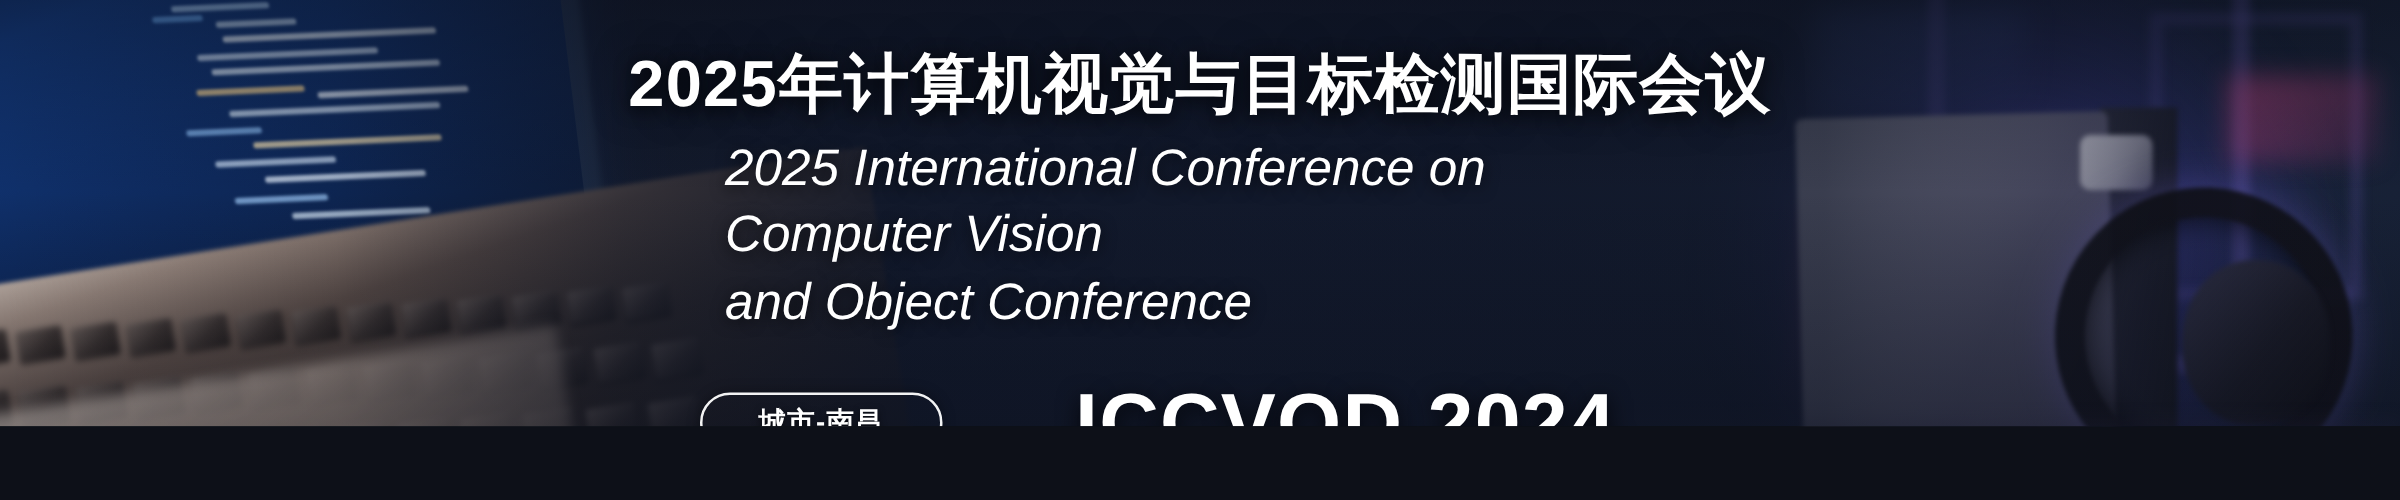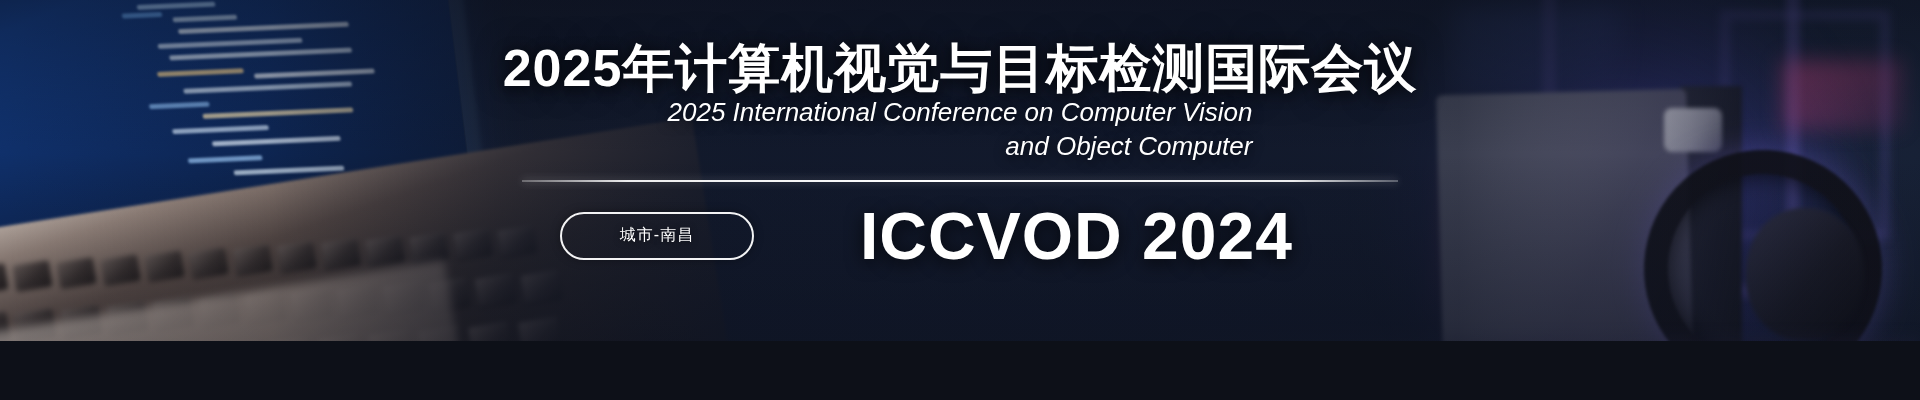--- a/index.html
+++ b/index.html
@@ -207,25 +207,26 @@
     font-size: 52px;
     font-weight: 700;
     letter-spacing: 1px;
     line-height: 1.08;
     text-align: center;
     text-shadow: 0 2px 14px rgba(0,0,0,.75), 0 0 30px rgba(0,0,0,.5);
     white-space: nowrap;
   }
 
   .subtitle-en {
-    font-size: 26px;
+    margin-top: 12px;
+    font-size: 41px;
     font-style: italic;
     font-weight: 400;
     line-height: 1.30;
-    text-align: right;
+    text-align: left;
     max-width: 760px;
     text-shadow: 0 2px 12px rgba(0,0,0,.7);
   }
 
   .divider {
     margin-top: 16px;
     width: 876px;
     height: 2px;
     background: linear-gradient(90deg, rgba(255,255,255,.30) 0%, rgba(255,255,255,.92) 12%, #fff 50%, rgba(255,255,255,.92) 88%, rgba(255,255,255,.30) 100%);
     box-shadow: 0 0 8px rgba(255,255,255,.35);
@@ -244,22 +245,22 @@
   .city-badge {
     margin-left: 38px;
     display: inline-flex;
     align-items: center;
     justify-content: center;
     min-width: 150px;
     height: 44px;
     padding: 0 20px;
     border: 2px solid rgba(255,255,255,.95);
     border-radius: 24px;
-    font-size: 16px;
-    font-weight: 400;
+    font-size: 22px;
+    font-weight: 700;
     letter-spacing: 1px;
     color: #fff;
     text-shadow: 0 1px 6px rgba(0,0,0,.65);
     box-shadow: 0 0 10px rgba(0,0,0,.35);
     white-space: nowrap;
   }
 
   .acronym {
     position: absolute;
     left: 338px;
@@ -372,21 +373,21 @@
     <div class="scrim"></div>
     <div class="scrim-top"></div>
   </div>
 
   <div class="content">
 
     <div class="title-cn">2025年计算机视觉与目标检测国际会议</div>
 
     <div class="subtitle-en">
       <div>2025 International Conference on Computer Vision</div>
-      <div>and Object Computer</div>
+      <div>and Object Conference</div>
     </div>
 
     <div class="divider"></div>
 
     <div class="bottom-row">
       <div class="city-badge">城市-南昌</div>
       <div class="acronym">ICCVOD 2024</div>
     </div>
 
   </div>

